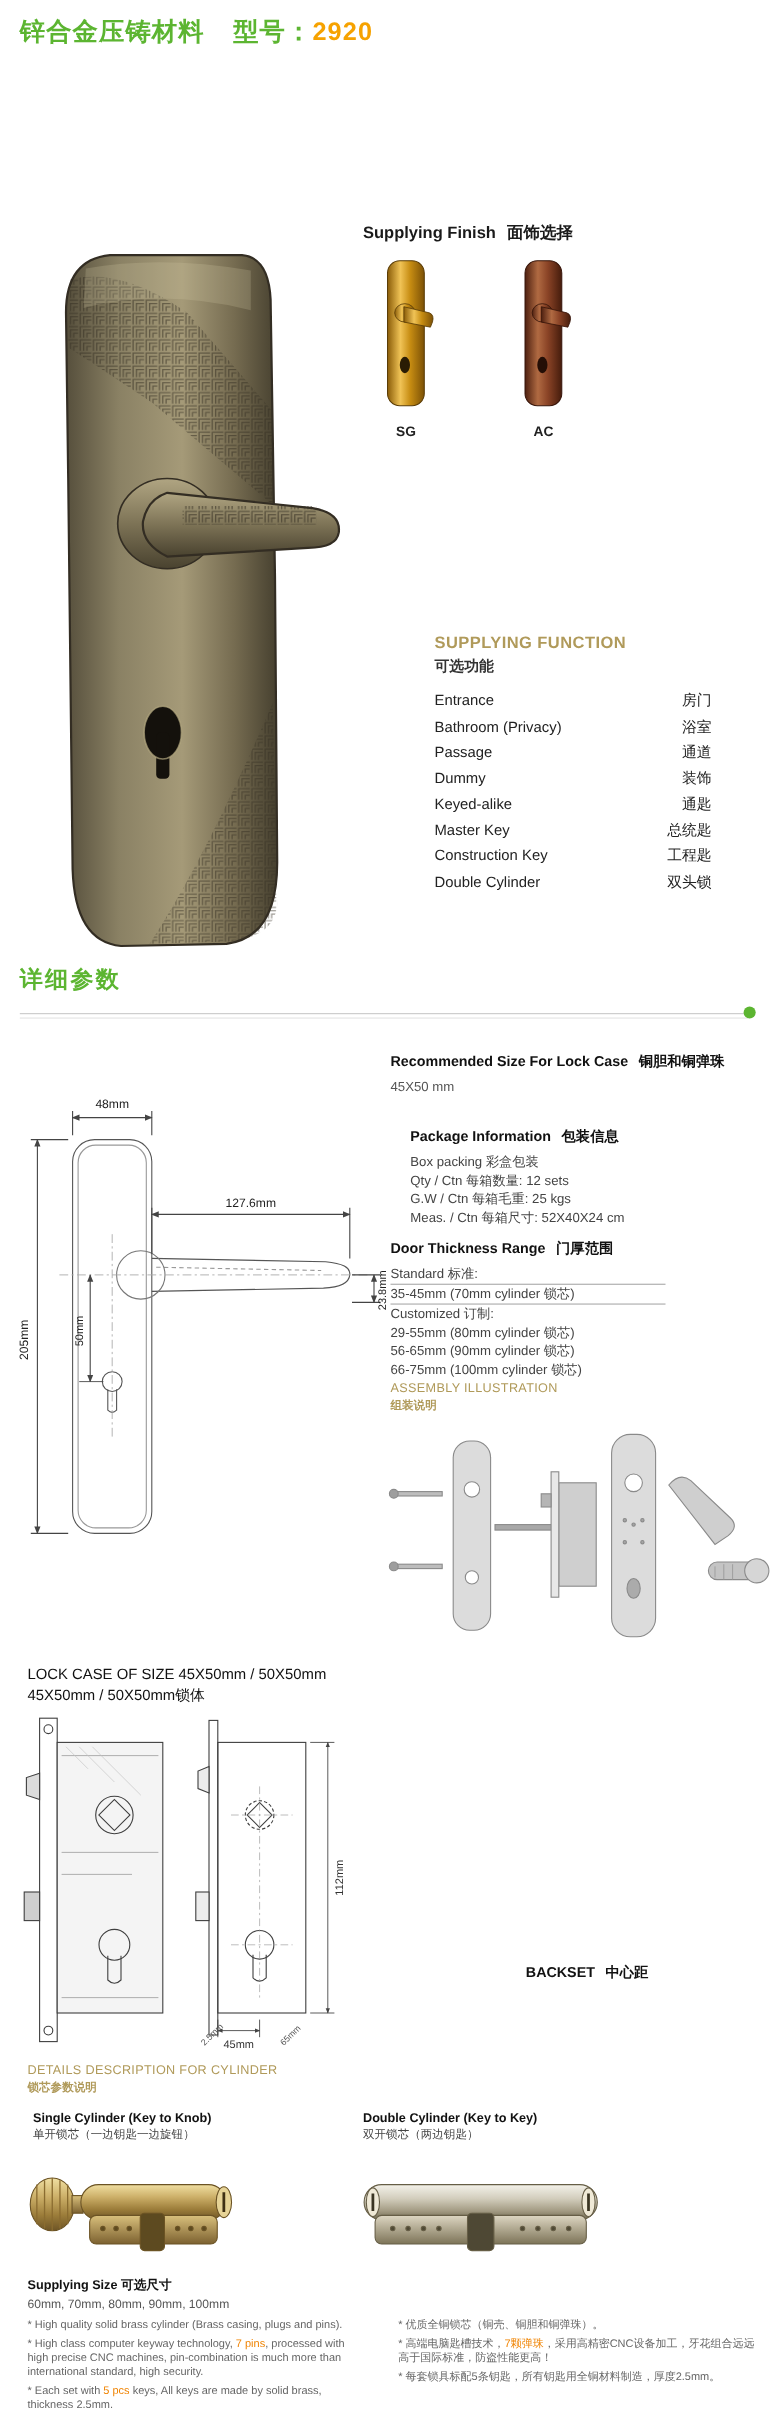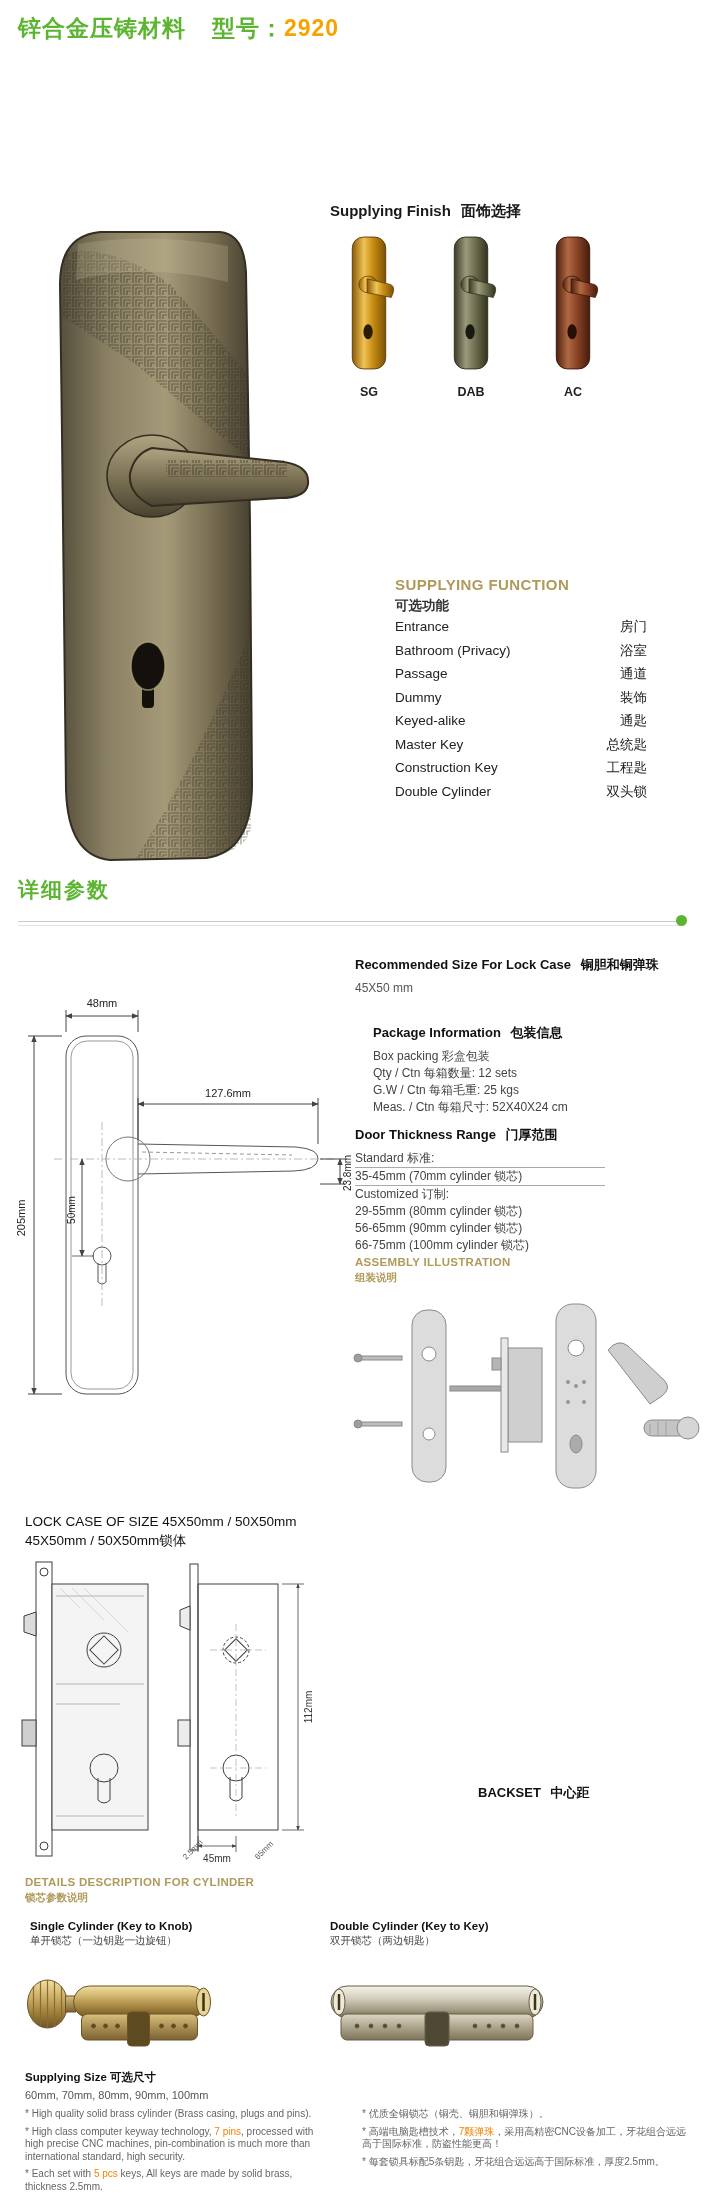--- a/index.html
+++ b/index.html
@@ -8,53 +8,53 @@
         font-family:"Liberation Sans","DejaVu Sans",sans-serif;color:#222}
   .abs{position:absolute}
 
   .title{left:18px;top:12px}
   .title-line{font-size:23px;font-weight:bold;color:#5cb531;line-height:32px;letter-spacing:1px}
   .model-label{margin-left:26px}
   .model-value{color:#f6a200}
 
   .finish-heading{left:330px;top:202px;font-size:15px;font-weight:bold;color:#1a1a1a}
   .cnpad{margin-left:6px}
-  .finish-row{left:334px;top:228px;display:flex;gap:32px}
+  .finish-row{left:334px;top:228px;display:flex;gap:55px}
   .finish-item{width:70px;display:flex;flex-direction:column;align-items:center}
   .finish-item svg{width:52px;height:150px}
   .finish-code{margin-top:7px;font-size:12.5px;font-weight:bold;color:#222}
 
   .product-photo{left:48px;top:224px;width:280px;height:650px}
   .product-photo svg{width:100%;height:100%}
 
   .func{left:395px;top:576px;width:252px}
   .func-head-en{font-size:15px;font-weight:bold;color:#b09a5a;letter-spacing:.4px}
   .func-head-cn{margin-top:4px;font-size:13.5px;font-weight:bold;color:#333}
-  .func-list{}
+  .func-list{margin-top:10px}
   .func-row{display:flex;justify-content:space-between;font-size:13.5px;color:#222;line-height:23.5px}
 
   .detail-head{left:18px;top:876px;font-size:21px;font-weight:bold;color:#5cb531;letter-spacing:2px}
   .rule1{position:absolute;left:18px;top:921px;width:662px;height:1px;background:#c9c9c9}
   .rule2{position:absolute;left:18px;top:925px;width:662px;height:1px;background:#e3e3e3}
   .rule-dot{position:absolute;left:676px;top:915px;width:11px;height:11px;border-radius:50%;background:#5cb531}
 
   .tech-drawing{left:14px;top:994px;width:342px;height:426px}
   .tech-drawing svg{width:100%;height:100%}
 
   .h13{font-size:13px;font-weight:bold;color:#111}
   .rec{left:355px;top:956px;width:345px}
   .rec-value{margin-top:7px;font-size:12px;color:#555}
   .pkg{left:373px;top:1024px;width:345px}
   .pkg-lines{margin-top:6px;font-size:12px;color:#444;line-height:17px}
   .dtr{left:355px;top:1126px;width:250px}
   .dtr-rows{margin-top:6px;font-size:12px;color:#444;line-height:17px}
   .dtr-rows .u{border-bottom:1px solid #a9a9a9}
 
   .asm-head{left:355px;top:1256px}
-  .gold-h{font-size:11.5px;font-weight:bold;color:#b09a5a;letter-spacing:.3px}
+  .gold-h{font-size:11.5px;font-weight:normal;color:#b09a5a;letter-spacing:.3px}
   .gold-sub{margin-top:3px;font-size:10.5px;font-weight:bold;color:#b09a5a}
   .asm-img{left:350px;top:1292px;width:350px;height:208px}
   .asm-img svg{width:100%;height:100%}
 
   .lc-head{left:25px;top:1512px;font-size:13.5px;font-weight:normal;color:#111;line-height:19px}
   .lc-img{left:20px;top:1554px;width:340px;height:312px}
   .lc-img svg{width:100%;height:100%}
   .backset{left:478px;top:1784px;width:215px}
   .backset-rows{margin-top:7px;font-size:12px;color:#333;line-height:19px}
   .bs-label{display:inline-block;width:112px}
@@ -103,37 +103,20 @@
           <stop offset=".62" stop-color="#c68c12"></stop>
               <stop offset="1" stop-color="#7c5106"></stop>
         </linearGradient>
           </defs>
         <rect x="10" y="4" width="36" height="142" rx="12" fill="url(#gSG)" stroke="#5a3c06"></rect>
         <ellipse cx="27" cy="55" rx="10" ry="9" fill="url(#gSG)" stroke="#5a3c06" stroke-width=".8"></ellipse>
         <path d="M26,49 L51,55 Q56,57 54,64 L52,69 L26,64 Z" fill="url(#gSG)" stroke="#5a3c06" stroke-width=".8"></path>
         <ellipse cx="27" cy="106" rx="5" ry="8" fill="#2a1c04"></ellipse>
       </svg>
       <div class="finish-code">SG</div>
-    </div>
-    <div class="finish-item">
-      <svg viewBox="0 0 56 150">
-        <defs>
-            <linearGradient id="gDAB" x1="0" y1="0" x2="1" y2="0">
-          <stop offset="0" stop-color="#3c3c28"></stop>
-              <stop offset=".35" stop-color="#9a9a7c"></stop>
-          <stop offset=".62" stop-color="#6e6e52"></stop>
-              <stop offset="1" stop-color="#34341f"></stop>
-        </linearGradient>
-          </defs>
-        <rect x="10" y="4" width="36" height="142" rx="12" fill="url(#gDAB)" stroke="#2c2c1c"></rect>
-        <ellipse cx="27" cy="55" rx="10" ry="9" fill="url(#gDAB)" stroke="#2c2c1c" stroke-width=".8"></ellipse>
-        <path d="M26,49 L51,55 Q56,57 54,64 L52,69 L26,64 Z" fill="url(#gDAB)" stroke="#2c2c1c" stroke-width=".8"></path>
-        <ellipse cx="27" cy="106" rx="5" ry="8" fill="#191910"></ellipse>
-      </svg>
-      <div class="finish-code">DAB</div>
     </div>
     <div class="finish-item">
       <svg viewBox="0 0 56 150">
         <defs>
             <linearGradient id="gAC" x1="0" y1="0" x2="1" y2="0">
           <stop offset="0" stop-color="#4e2010"></stop>
               <stop offset=".35" stop-color="#b06a42"></stop>
           <stop offset=".62" stop-color="#8a4326"></stop>
               <stop offset="1" stop-color="#451c0c"></stop>
         </linearGradient>
@@ -473,16 +456,16 @@
 
   <div class="abs notes-en">
     <p class="note">* High quality solid brass cylinder (Brass casing, plugs and pins).</p>
     <p class="note"><span>* High class computer keyway technology, </span><span class="hl">7 pins</span><span>, processed with high precise CNC machines, pin-combination is much more than international standard, high security.</span></p>
     <p class="note"><span>* Each set with </span><span class="hl">5 pcs</span><span> keys, All keys are made by solid brass, thickness 2.5mm.</span></p>
   </div>
 
   <div class="abs notes-cn">
     <p class="note">* 优质全铜锁芯（铜壳、铜胆和铜弹珠）。</p>
     <p class="note"><span>* 高端电脑匙槽技术，</span><span class="hl">7颗弹珠</span><span>，采用高精密CNC设备加工，牙花组合远远高于国际标准，防盗性能更高！</span></p>
-    <p class="note">* 每套锁具标配5条钥匙，牙花组合远远高于国际标准，厚度2.5mm。</p>
+    <p class="note">* 每套锁具标配5条钥匙，所有钥匙用全铜材料制造，厚度2.5mm。</p>
   </div>
 
 </div>
 
 </body></html>

